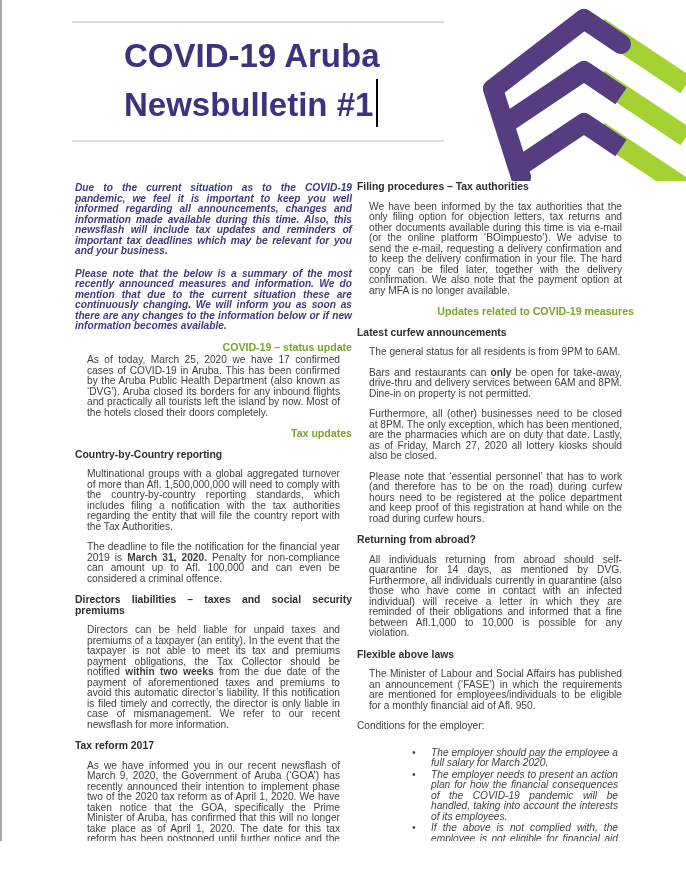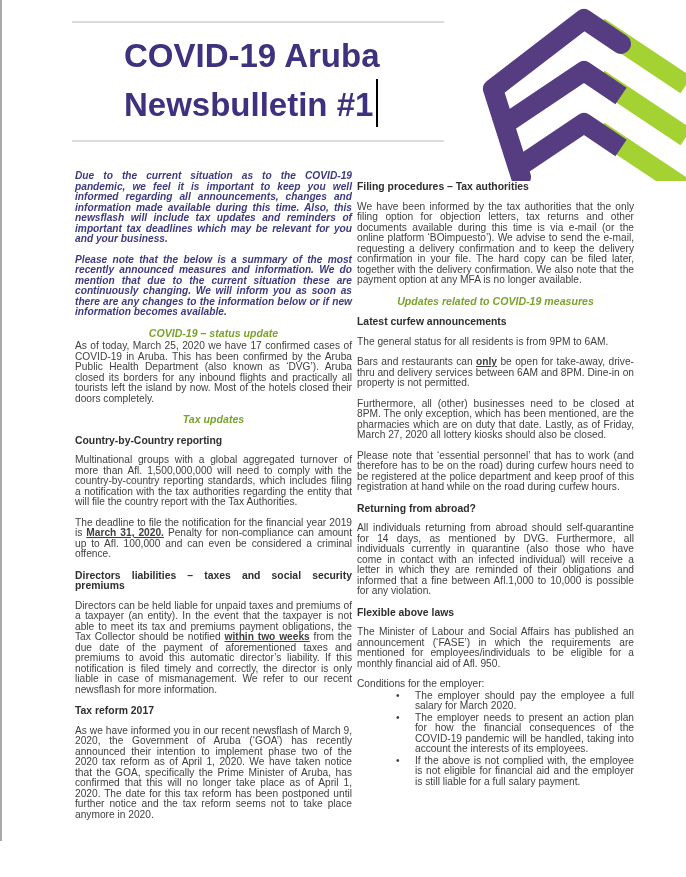--- a/index.html
+++ b/index.html
@@ -58,60 +58,59 @@
     display: flex;
     gap: 5px;
   }
   .col {
     width: 277px;
     font-size: 10.2px;
     line-height: 10.5px;
     color: var(--body-text, #3f3f3f);
     text-align: justify;
   }
-  .para  { margin: 0 0 10px; }
+  .para  { margin: 0 12px 10px; }
   .label { margin: 0 0 1px; }
   .intro {
-    margin: 0 0 10px;
+    margin: 12px 0 10px;
     color: var(--intro-text, #3d3b7e);
     font-weight: bold;
     font-style: italic;
   }
   .green-heading {
     color: var(--green-heading, #7aa32b);
     font-weight: bold;
-    font-style: italic;
     font-size: 10.6px;
     margin: 2px 0 3px;
-    text-align: center;
+    text-align: right;
   }
   .heading {
     font-weight: bold;
     color: #2f2f2f;
     font-size: 10.4px;
     margin: 11px 0 9px;
   }
   .bullets {
-    margin: 0;
+    margin: 16px;
     padding: 0 0 0 58px;
     list-style: none;
+    font-style: italic;
   }
   .bullets li {
     position: relative;
     margin: 0 0 1px;
     text-align: justify;
   }
   .bullets li::before {
     content: "\2022";
     position: absolute;
     left: -19px;
   }
   .em {
     font-weight: bold;
-    text-decoration: underline;
   }
 </style>
 </head>
 <body>
 
 <div id="page">
 
   <div class="page-edge"></div>
 
   <div class="hline" id="hline-top"></div>

